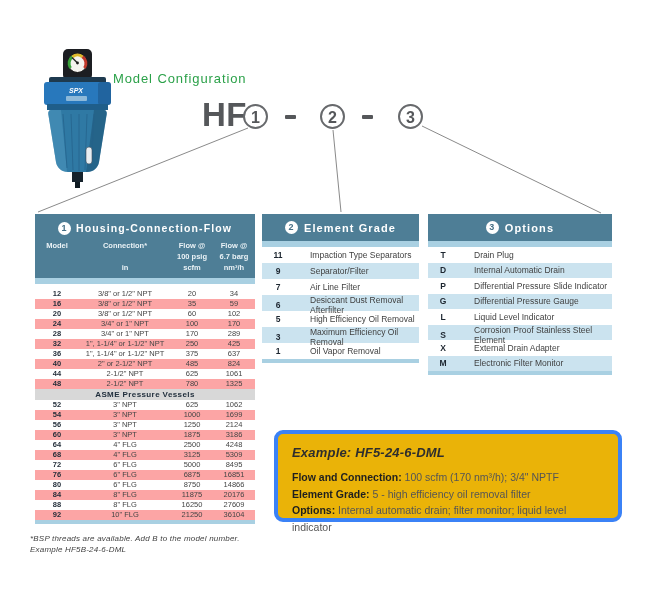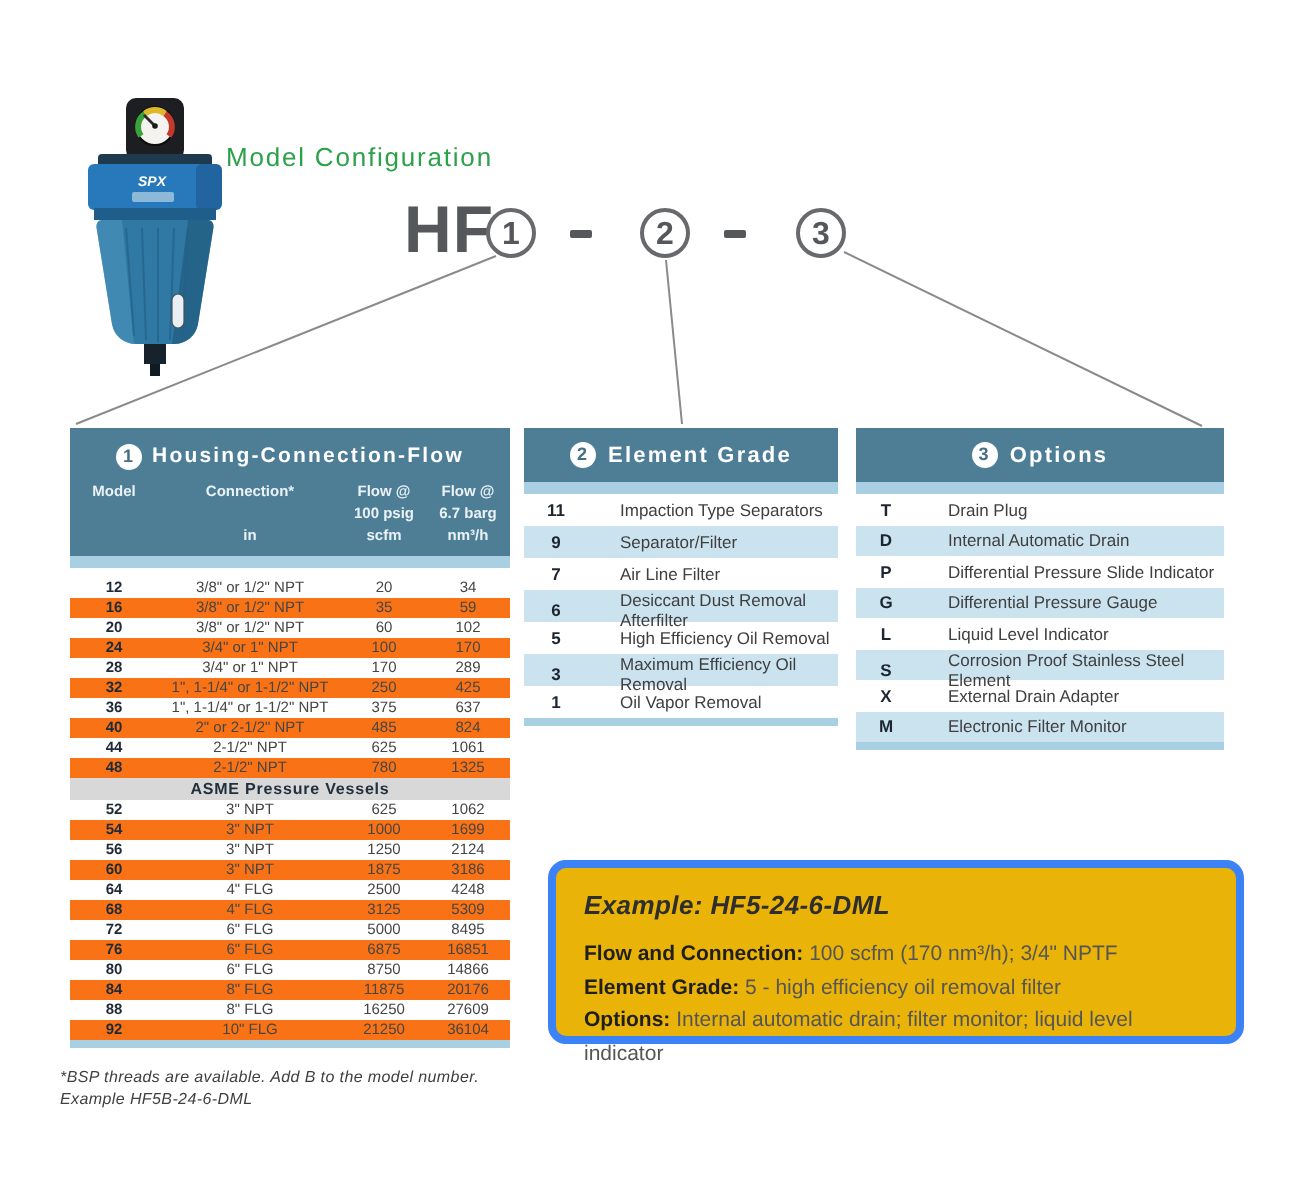--- a/index.html
+++ b/index.html
@@ -50,21 +50,21 @@
   .t1 { left:35px; top:214px; width:220px; }
   .t1-head { background:#4E7E96; color:#fff; padding:6px 0 5px; }
   .t1-title { display:flex; align-items:center; justify-content:center; gap:5px;
               font-size:10.5px; font-weight:bold; letter-spacing:1.1px; height:16px; }
   .t1-cols { display:grid; grid-template-columns:44px 92px 42px 42px; margin-top:4px;
              font-size:7.5px; font-weight:bold; color:#EAF2F6; text-align:center; }
   .t1-cols .ln { height:11px; line-height:11px; }
   .t1-body { margin-top:5px; }
   .t1-row { display:grid; grid-template-columns:44px 92px 42px 42px;
             height:10px; line-height:10px; font-size:7.5px; text-align:center; color:#454545; }
-  .t1-row.odd { background:#f97316; }
+  .t1-row.odd { background:#fca5a5; }
   .t1-row .model { font-weight:bold; color:#1f2a36; }
   .asme { height:11px; line-height:11px; background:#D8D8D8; color:#22303e;
           font-weight:bold; font-size:8px; text-align:center; letter-spacing:.4px; }
   .footnote { position:absolute; left:30px; top:533px; width:240px;
               font-size:8px; font-style:italic; color:#3f3f3f; line-height:11px; letter-spacing:.2px; }
 
   
   .t2 { left:262px; top:214px; width:157px; }
   .t3 { left:428px; top:214px; width:184px; }
   .kv-row { display:grid; font-size:8.5px; color:#3f3f3f; align-items:center; }

